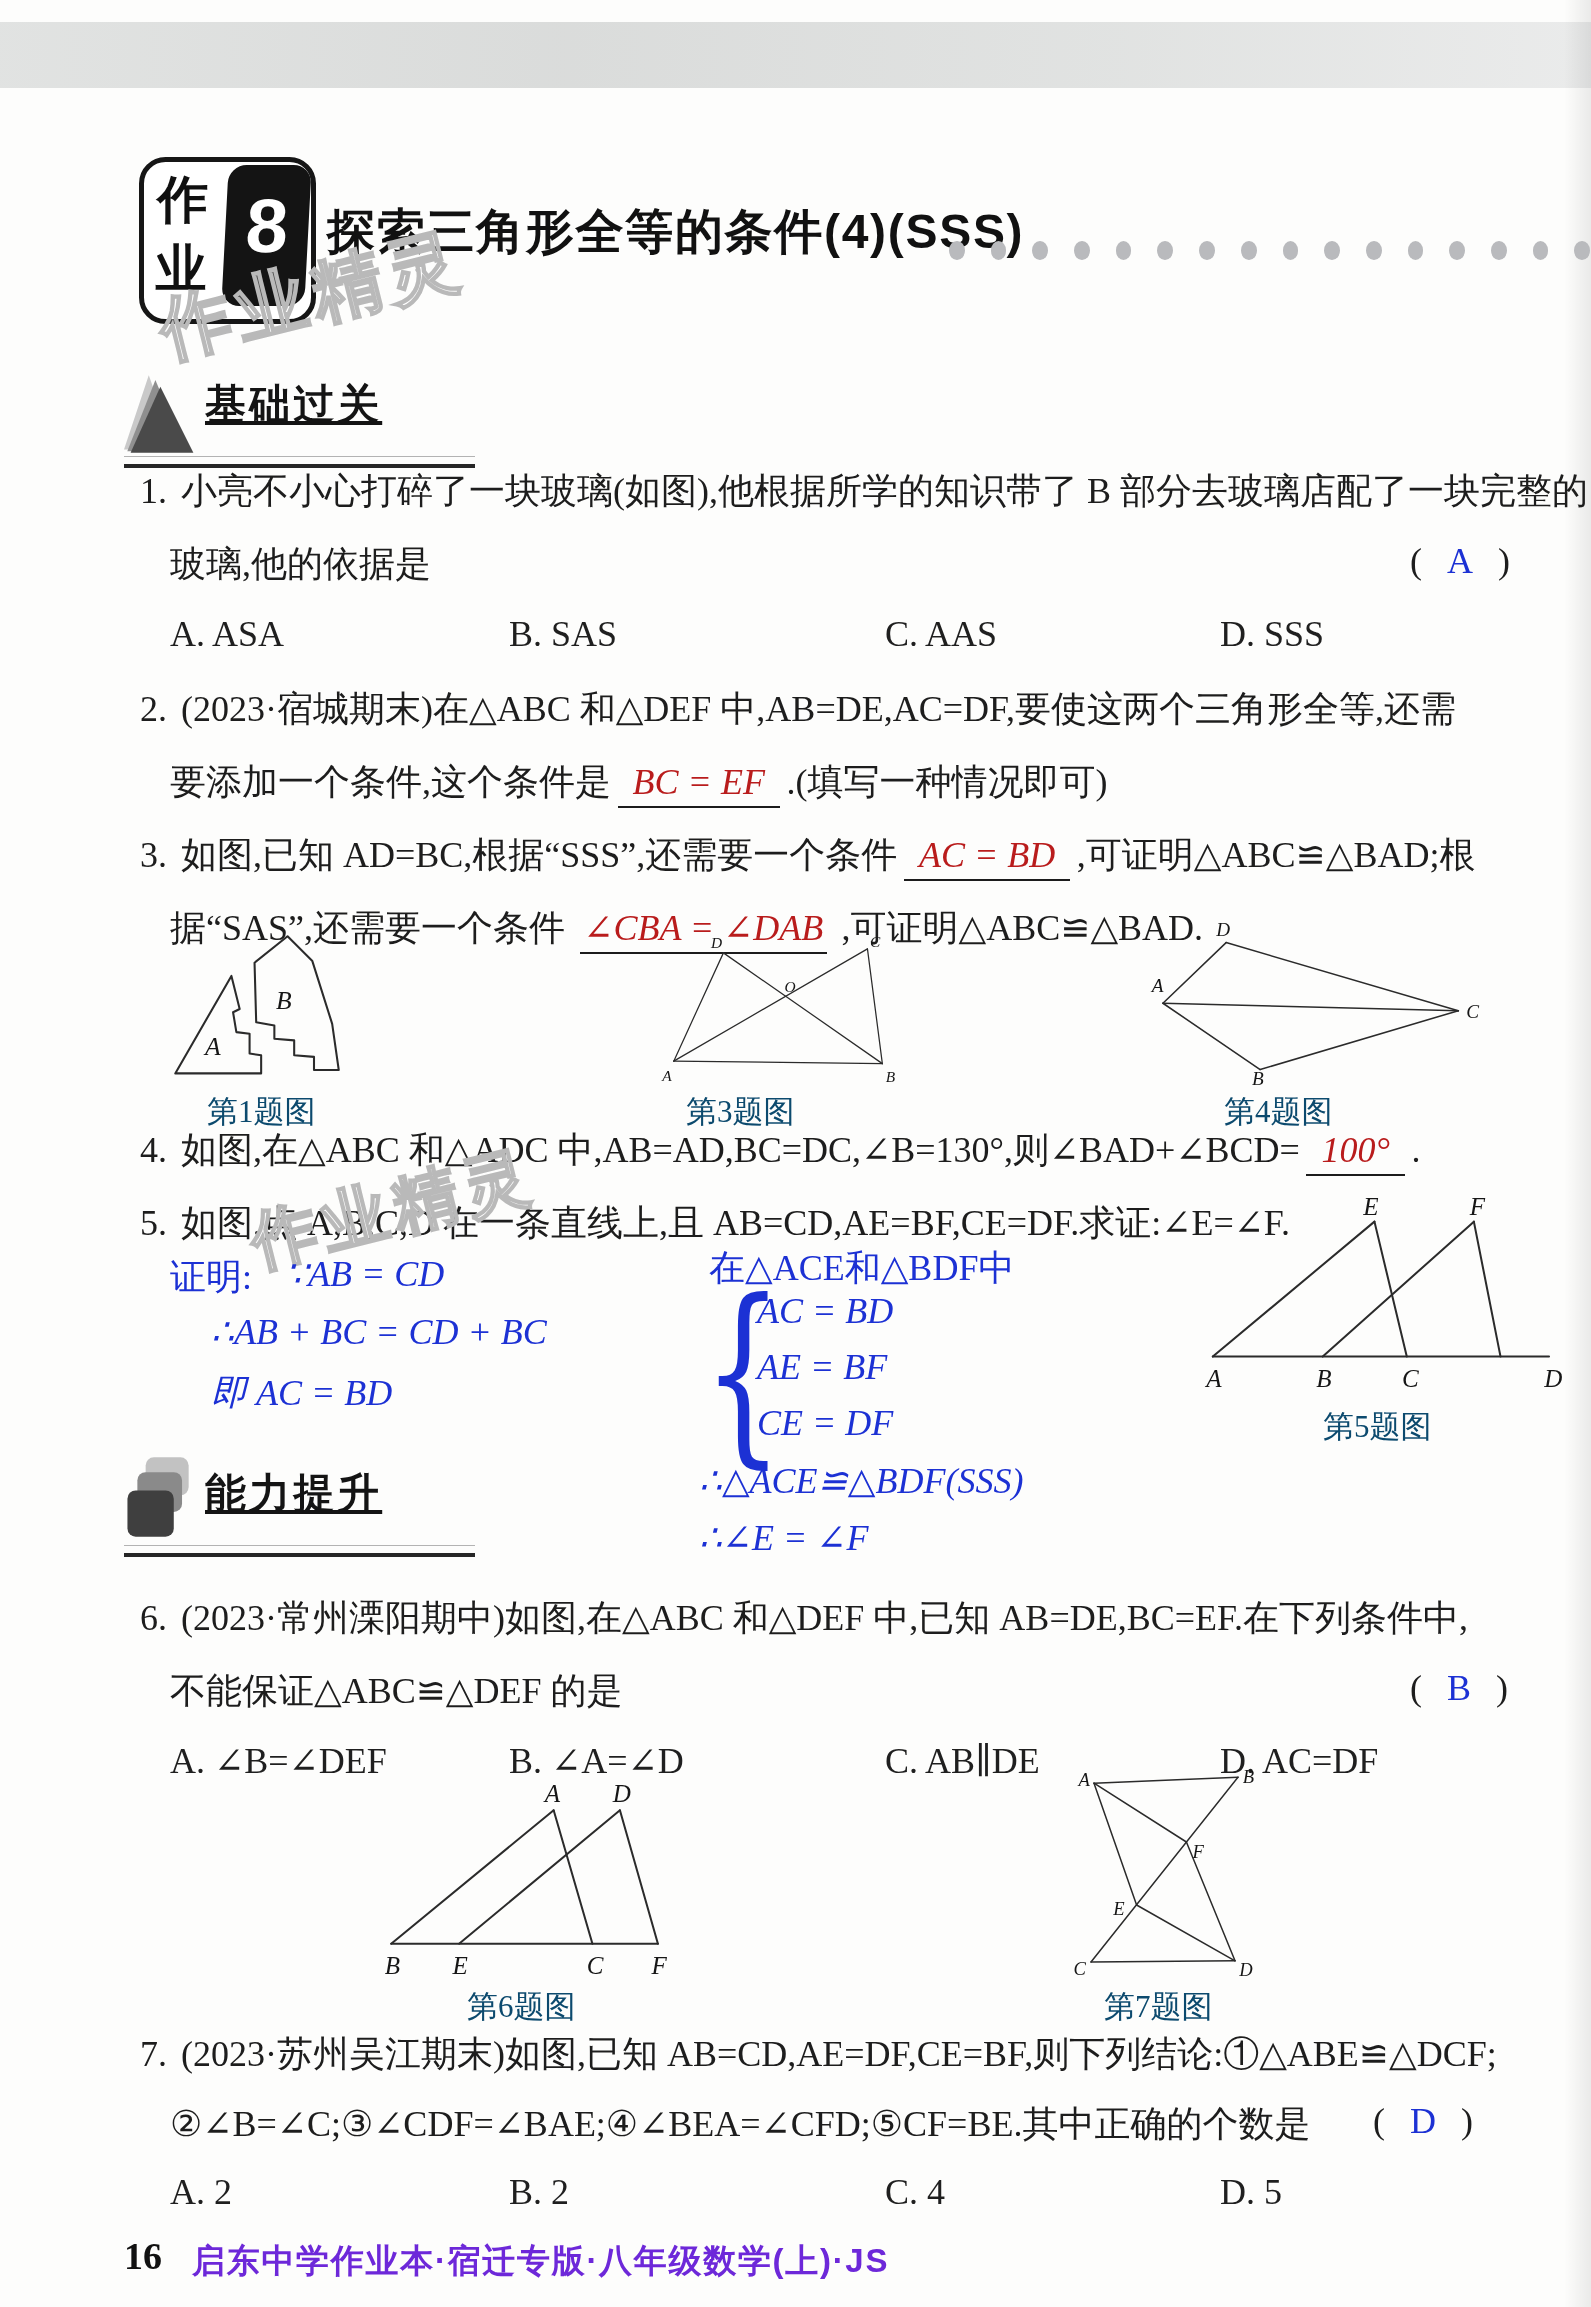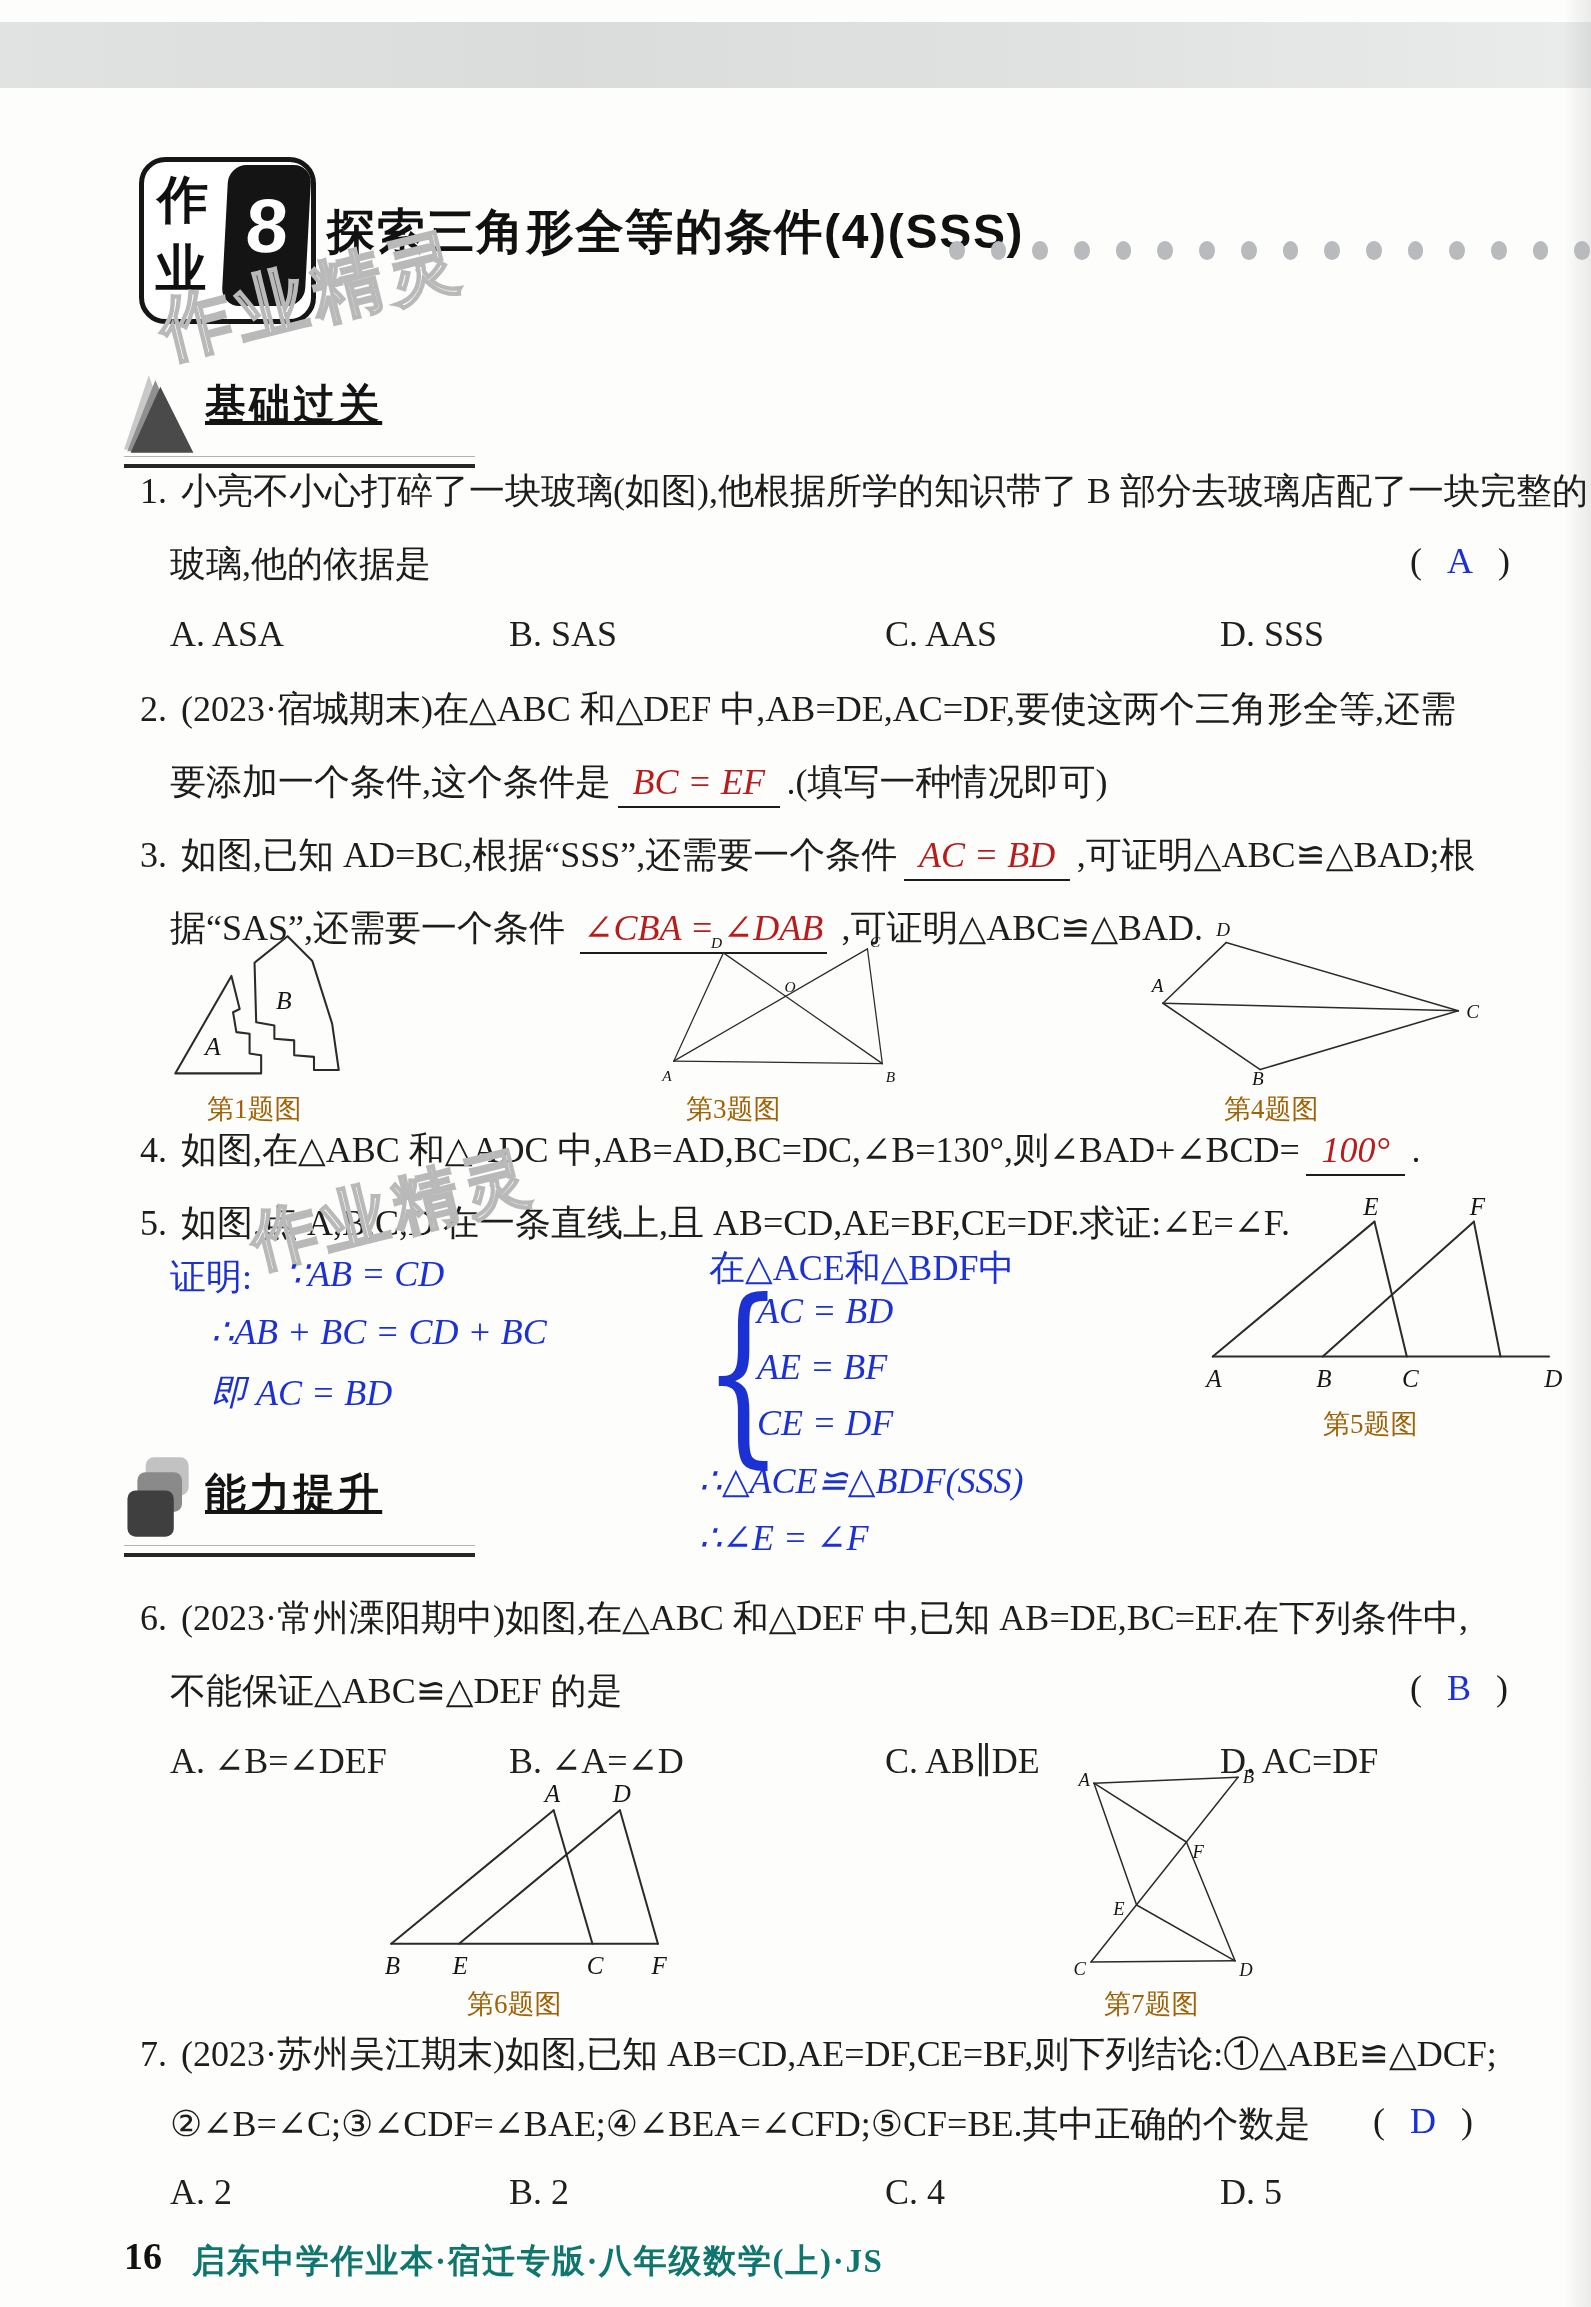--- a/index.html
+++ b/index.html
@@ -50,25 +50,25 @@
   .o1{left:0;} .o2{left:339px;} .o3{left:715px;} .o4{left:1050px;}
   
   .bluetext{position:absolute;color:#1c31d4;font-size:36px;font-style:italic;white-space:nowrap;z-index:10;}
   .brace{position:absolute;color:#1c31d4;font-size:194px;font-weight:400;line-height:165px;
          transform:scaleX(0.65);transform-origin:left center;font-family:"DejaVu Serif",serif;z-index:10;}
   
   .fig{position:absolute;}
   .fig svg{overflow:visible;}
   .figline{stroke:#2b2b2b;stroke-width:2.5;fill:none;stroke-linejoin:round;stroke-linecap:round;}
   .figlabel{font-family:"Liberation Serif",serif;font-style:italic;font-size:31px;fill:#161616;}
-  .caption{position:absolute;font-size:27px;color:#a16207;white-space:nowrap;}
+  .caption{position:absolute;font-size:31px;color:#0c4a6e;white-space:nowrap;}
   
   .footer-num{position:absolute;left:124px;top:2234px;font-size:38px;font-weight:700;color:#111;}
   .footer-txt{position:absolute;left:192px;top:2239px;font-size:33px;font-weight:700;letter-spacing:1.7px;
-         font-family:Liberation Serif, serif;color:#0f766e;}
+         font-family:Liberation Sans, sans-serif;color:#6d28d9;}
   
   .tri-icon{position:absolute;left:0;top:0;width:76px;height:83px;}
   .step-icon{position:absolute;left:0;top:-5px;width:83px;height:91px;}
 </style>
 </head>
 <body>
 
 <div id="page">
 
   <div class="topband"></div>

